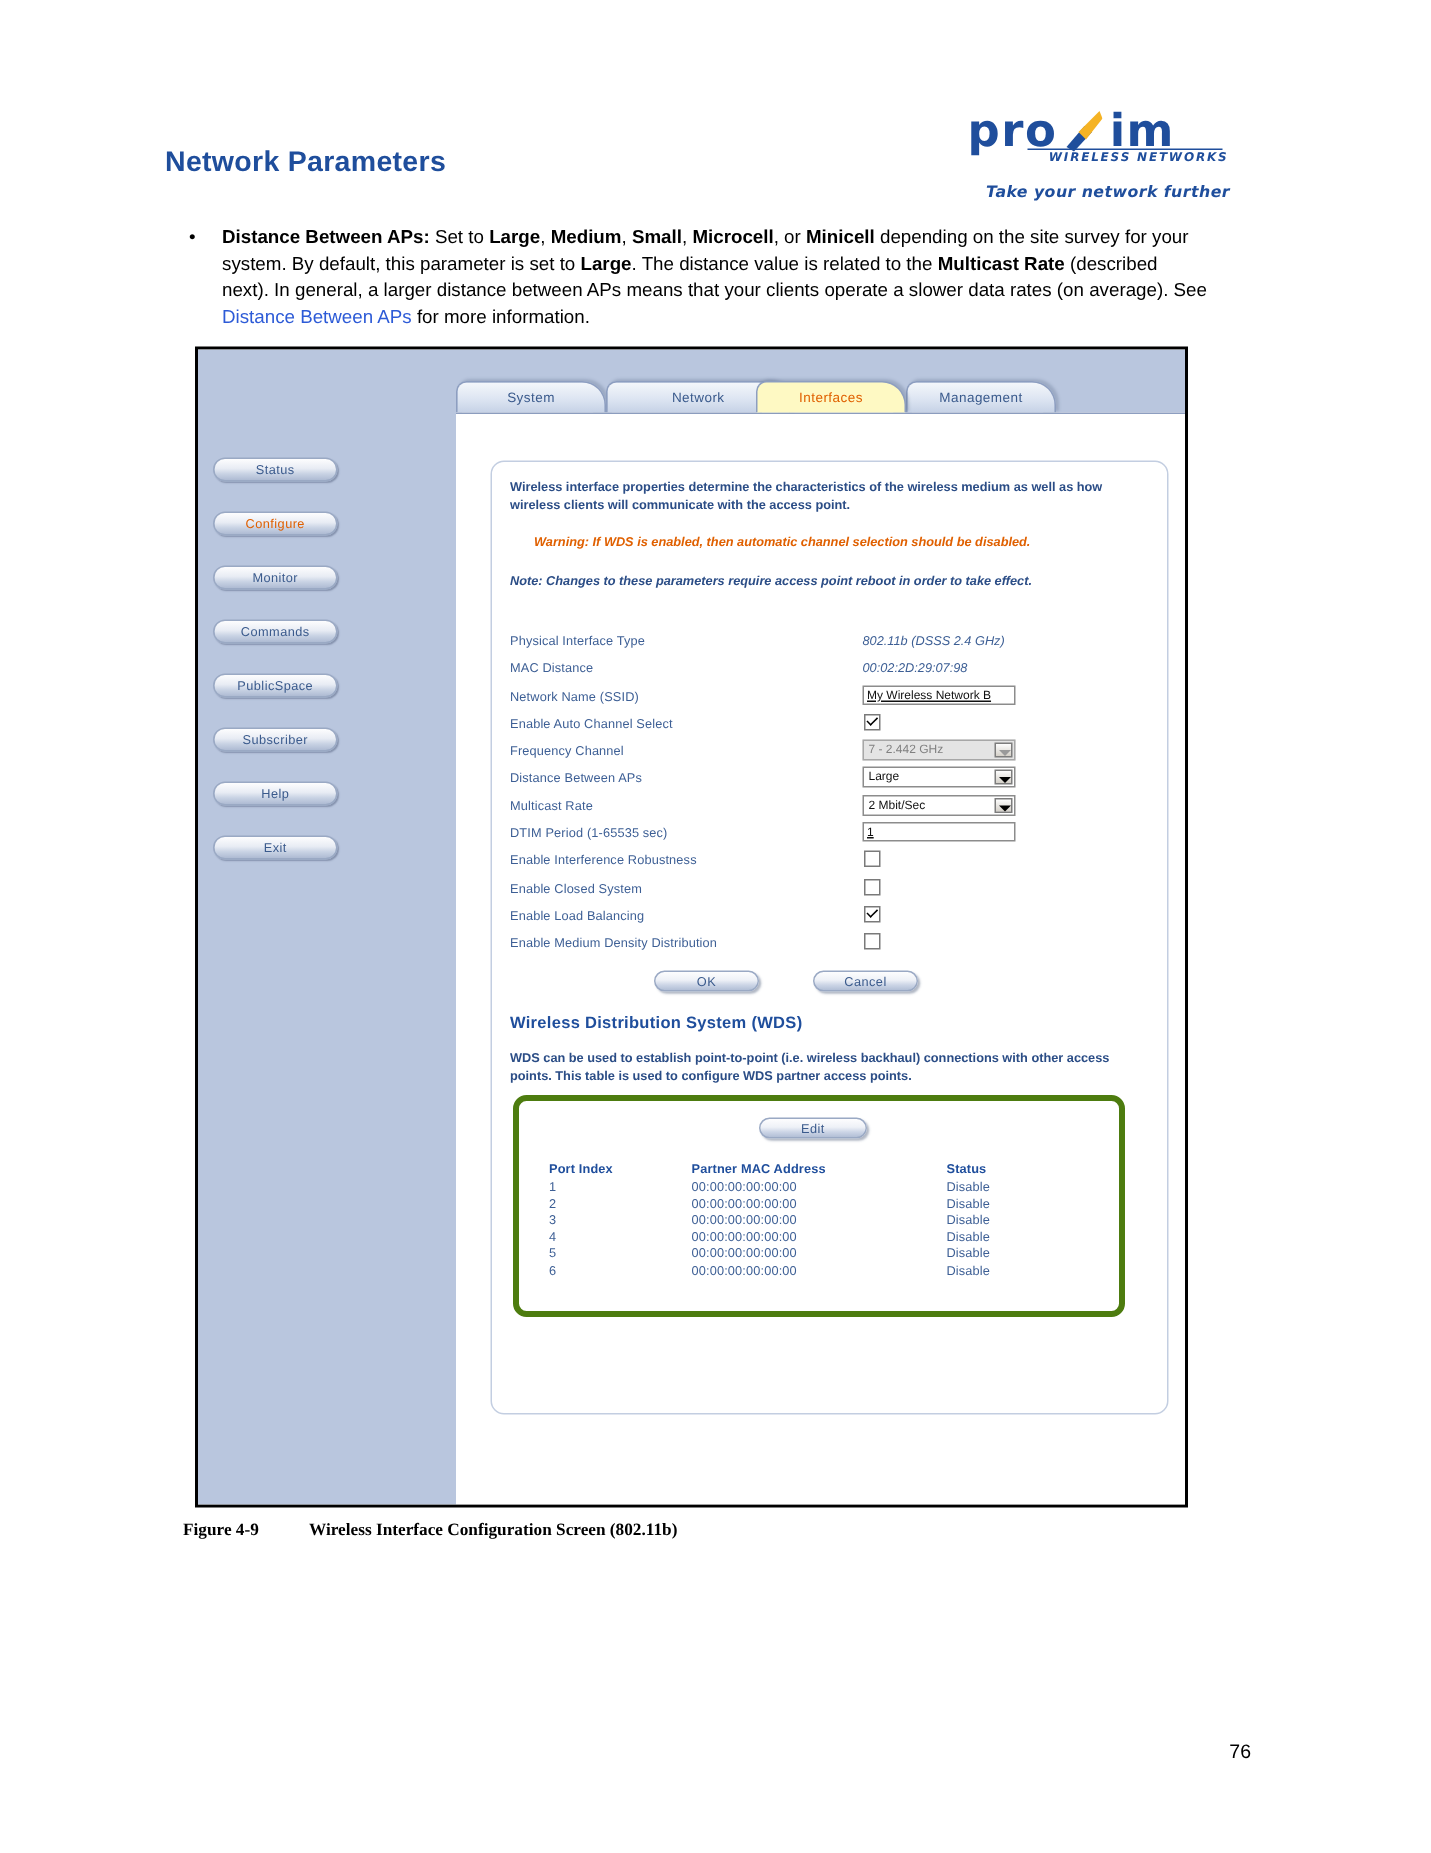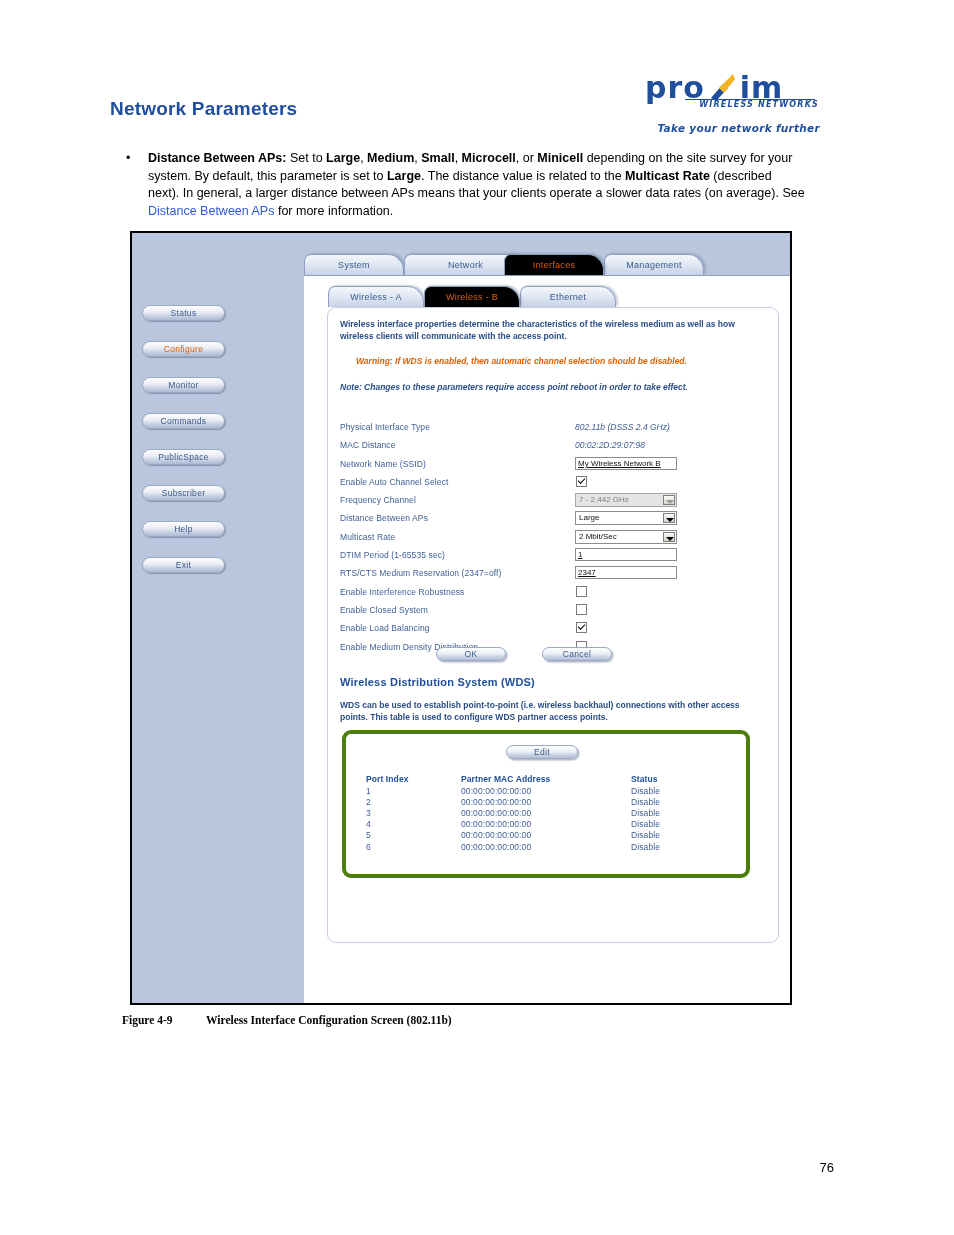--- a/index.html
+++ b/index.html
@@ -165,21 +165,21 @@
     box-sizing: border-box;
     font-size: 9px;
     color: #3a5a8c;
     text-align: center;
     line-height: 20px;
     letter-spacing: 0.3px;
     cursor: pointer;
     box-shadow: 2px -1px 2px rgba(90,105,135,0.30);
   }
   .tab.active {
-    background: #000000;
+    background: #fef9c3;
     color: #E06000;
     border-color: #8d9ec0;
     z-index: 9;
   }
 
   .panel-top {
     position: absolute;
     left: 172px;
     top: 0;
     right: 0;
@@ -475,25 +475,20 @@
 
   <div class="panel-top"></div>
   <div class="panel-white"></div>
 
   <div class="tabrow" id="tabs-lower" style="left:172px; top:21px; right:0;">
       <div class="tab" style="left: 0px; width: 100px;">System</div>
       <div class="tab" style="left: 100px; width: 123px;">Network</div>
       <div class="tab active" style="left: 200px; width: 100px;">Interfaces</div>
       <div class="tab" style="left: 300px; width: 100px;">Management</div>
     </div>
-  <div class="tabrow" id="tabs-sub" style="left:172px; top:53px; right:0;">
-      <div class="tab" style="left: 24px; width: 96px;">Wireless - A</div>
-      <div class="tab active" style="left: 120px; width: 96px;">Wireless - B</div>
-      <div class="tab" style="left: 216px; width: 96px;">Ethernet</div>
-    </div>
 
   <div class="content-box" style="left:195px; top:74px;">
 
     <div class="intro">Wireless interface properties determine the characteristics of the wireless medium as well as how wireless clients will communicate with the access point.</div>
     <div class="warn">Warning: If WDS is enabled, then automatic channel selection should be disabled.</div>
     <div class="note">Note: Changes to these parameters require access point reboot in order to take effect.</div>
 
     <div class="form" id="form-rows">
         <div class="frow">
           <div class="flabel">Physical Interface Type</div>
@@ -519,24 +514,20 @@
           <div class="flabel">Distance Between APs</div>
           <div class="fsel"><span>Large</span><span class="arrowbox"></span></div>
         </div>
         <div class="frow">
           <div class="flabel">Multicast Rate</div>
           <div class="fsel"><span>2 Mbit/Sec</span><span class="arrowbox"></span></div>
         </div>
         <div class="frow">
           <div class="flabel">DTIM Period (1-65535 sec)</div>
           <div class="ftext">1</div>
-        </div>
-        <div class="frow">
-          <div class="flabel">RTS/CTS Medium Reservation (2347=off)</div>
-          <div class="ftext">2347</div>
         </div>
         <div class="frow">
           <div class="flabel">Enable Interference Robustness</div>
           <div class="fcheck"></div>
         </div>
         <div class="frow">
           <div class="flabel">Enable Closed System</div>
           <div class="fcheck"></div>
         </div>
         <div class="frow">

